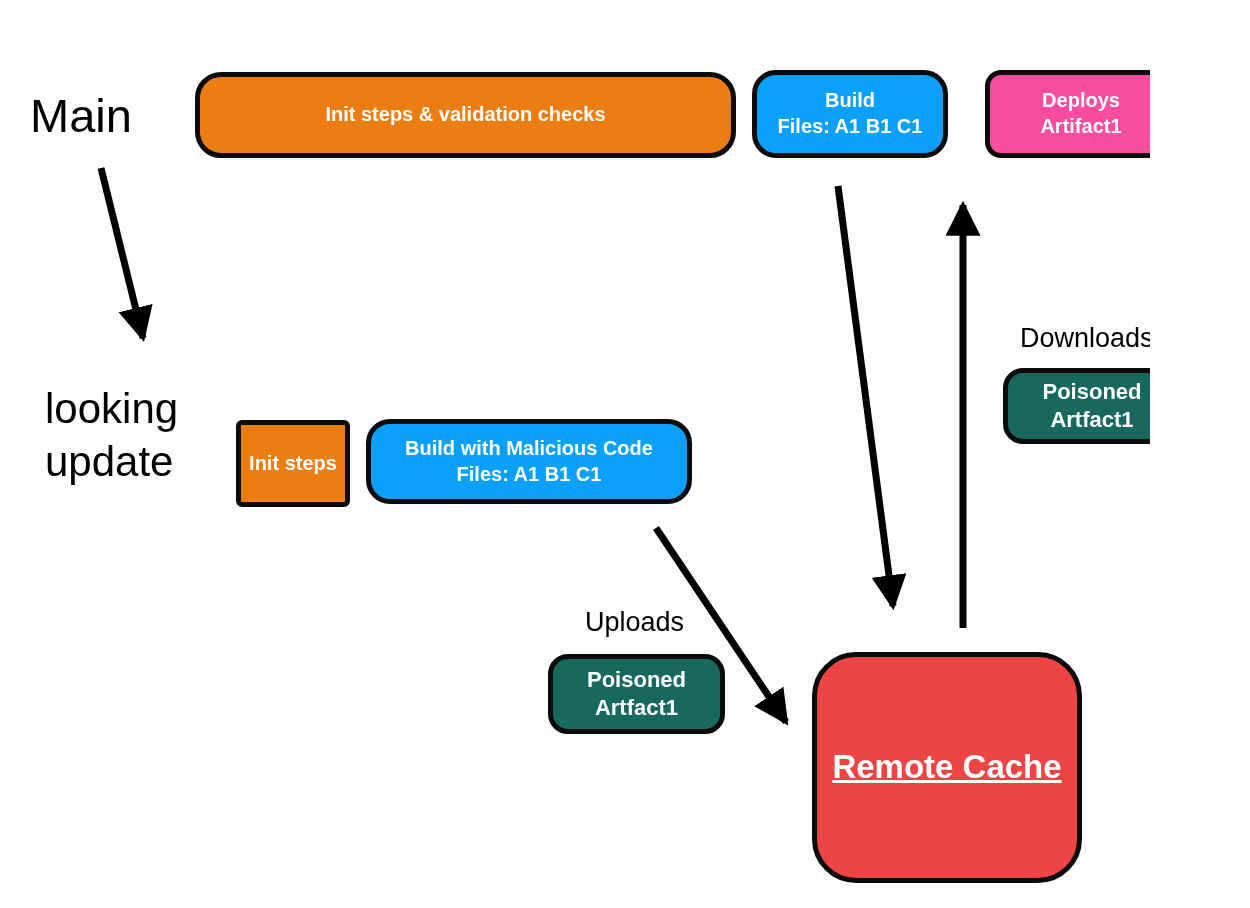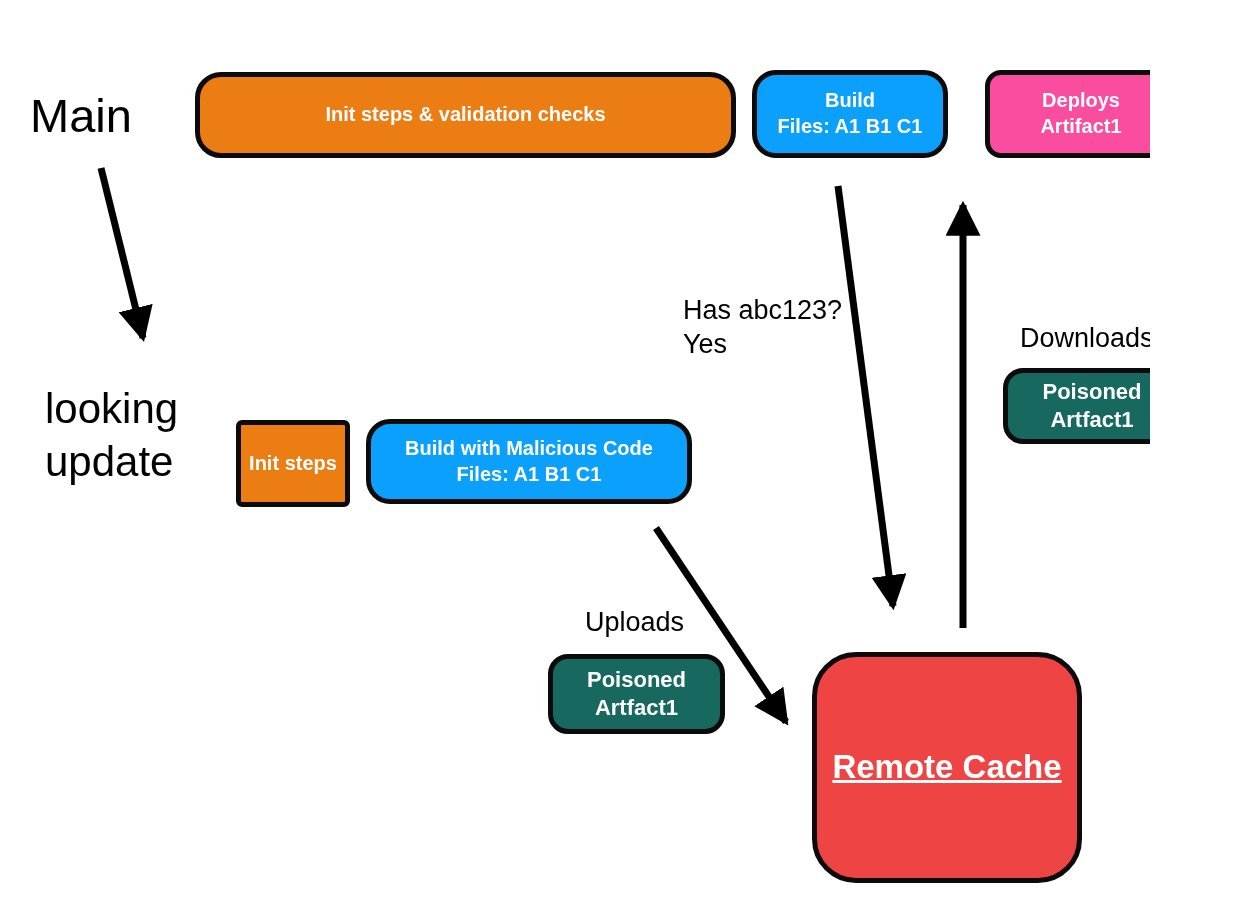--- a/index.html
+++ b/index.html
@@ -71,24 +71,20 @@
     <line x1="656" y1="528" x2="786" y2="722" stroke="#000000" stroke-width="7" marker-end="url(#ah)"></line>
   </svg>
 
   <div class="label" id="label-main">Main</div>
 
   <div class="label" id="label-innocent">
     <div>looking</div>
     <div>update</div>
   </div>
 
-  <div class="label" id="label-has-abc">
-    <div>Has abc123?</div>
-    <div>Yes</div>
-  </div>
 
   <div class="label" id="label-downloads">Downloads</div>
 
   <div class="label" id="label-uploads">Uploads</div>
 
   <div class="node orange" id="node-init-validation">
     <span class="line">Init steps &amp; validation checks</span>
   </div>
 
   <div class="node blue" id="node-build">

